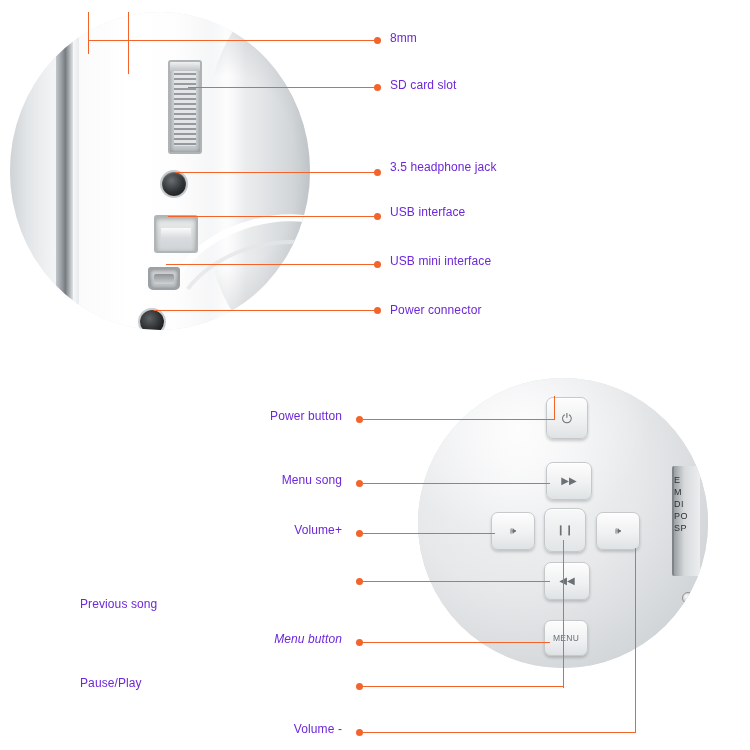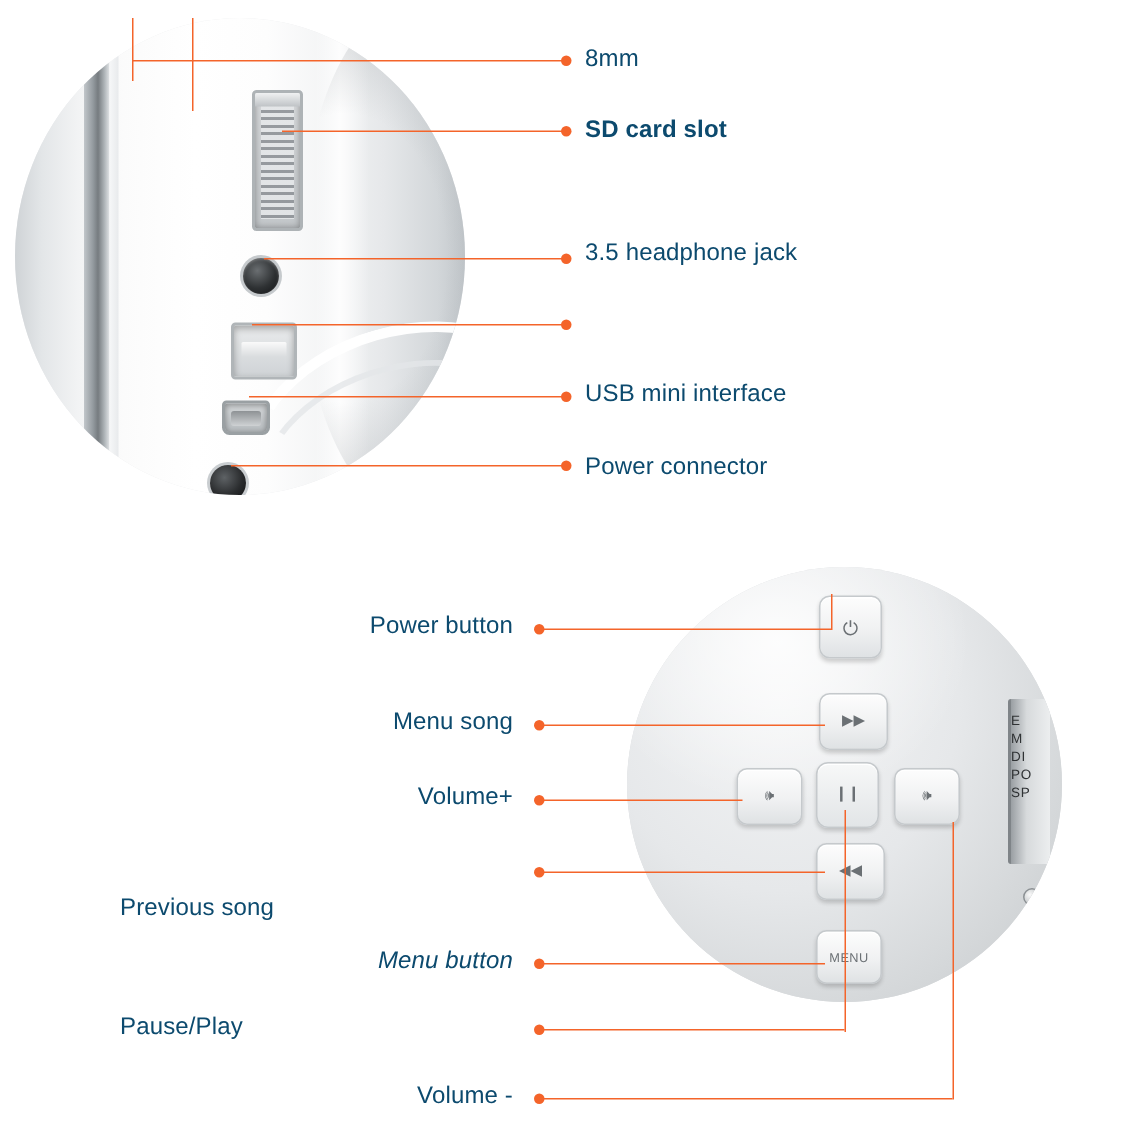--- a/index.html
+++ b/index.html
@@ -17,22 +17,22 @@
   .stage {
     position: absolute;
     left: 0; top: 0;
     width: 750px;
     height: 750px;
   }
 
   
   .label {
     position: absolute;
-    font-size: 16px;
-    color: #0c4a6e;
+    font-size: 12px;
+    color: #6d28d9;
     white-space: nowrap;
     letter-spacing: 0.1px;
   }
   .label.right { text-align: left; }
   .label.leftal { text-align: right; }
 
   
   .line-h {
     position: absolute;
     height: 0;
@@ -312,28 +312,29 @@
 
   <div class="tick" style="left:88px;  top:12px;  height:42px;"></div>
   <div class="tick" style="left:128px; top:12px;  height:62px;"></div>
 
   <div class="line-h" style="left:88px; top:40px; width:288px;"></div>
   <div class="dot" style="left:374px; top:37px;"></div>
   <div class="label right" style="left:390px; top:31px;">8mm</div>
 
   <div class="line-h" style="left:188px; top:87px; width:188px;"></div>
   <div class="dot" style="left:374px; top:84px;"></div>
-  <div class="label right" style="left:390px; top:78px;font-weight:bold;">SD card slot</div>
+  <div class="label right" style="left:390px; top:78px;">SD card slot</div>
 
   <div class="line-h" style="left:176px; top:172px; width:200px;"></div>
   <div class="dot" style="left:374px; top:169px;"></div>
   <div class="label right" style="left:390px; top:160px;">3.5 headphone jack</div>
 
   <div class="line-h" style="left:168px; top:216px; width:208px;"></div>
   <div class="dot" style="left:374px; top:213px;"></div>
+  <div class="label right" style="left:390px; top:205px;">USB interface</div>
 
   <div class="line-h" style="left:166px; top:264px; width:210px;"></div>
   <div class="dot" style="left:374px; top:261px;"></div>
   <div class="label right" style="left:390px; top:254px;">USB mini interface</div>
 
   <div class="line-h" style="left:154px; top:310px; width:222px;"></div>
   <div class="dot" style="left:374px; top:307px;"></div>
   <div class="label right" style="left:390px; top:303px;">Power connector</div>
 
   <div class="photo-bot">

